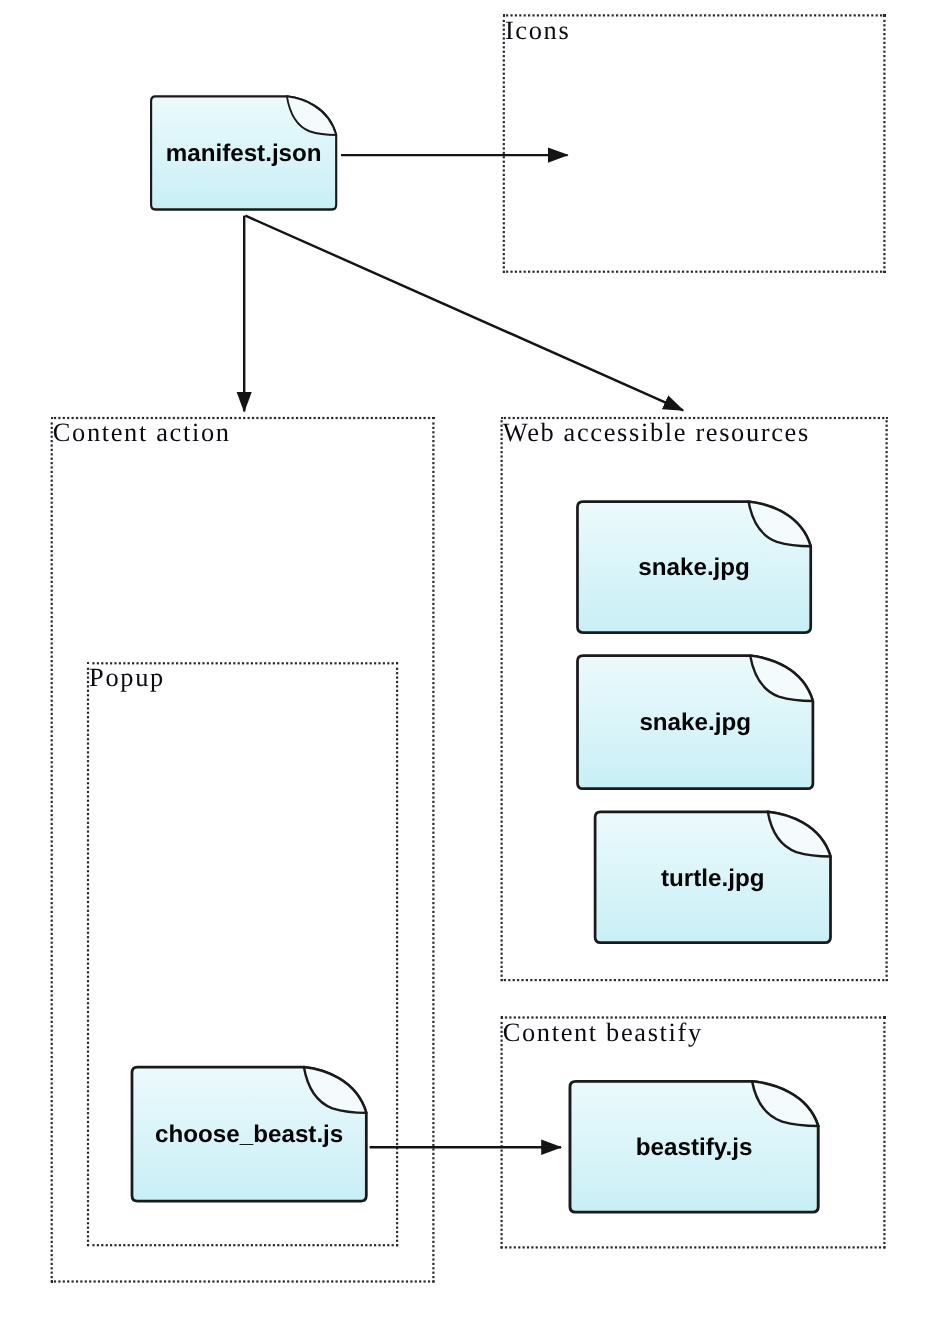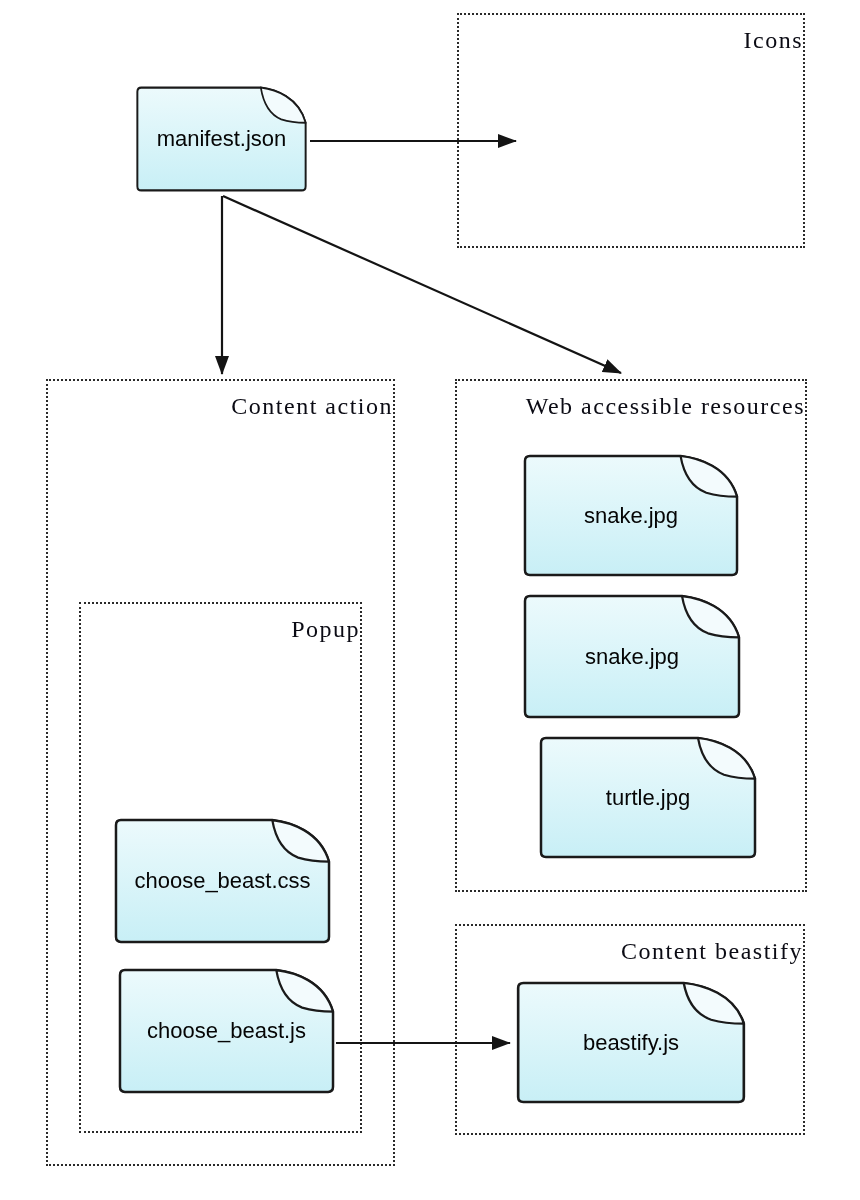--- a/index.html
+++ b/index.html
@@ -17,22 +17,22 @@
   }
 
   
   .group {
     position: absolute;
     border: 2px dotted #2a2a2a;
     box-sizing: border-box;
   }
   .group-title {
     display: block;
-    margin-top: 12px;
-    text-align: right;
+    margin-top: 0;
+    text-align: left;
     font-family: "Liberation Serif", serif;
     font-size: 24px;
     letter-spacing: 1.5px;
     color: #0b0b14;
     white-space: nowrap;
   }
 
   
   .doc {
     position: absolute;
@@ -45,21 +45,21 @@
     overflow: visible;
   }
   .doc .page  { fill: url(#docGrad); stroke: #1a1a1a; stroke-width: 2.5; stroke-linejoin: round; }
   .doc .flap  { fill: #f3fbfd;       stroke: #1a1a1a; stroke-width: 2.2; stroke-linejoin: round; }
   .doc-label {
     position: absolute;
     inset: 0;
     display: flex;
     align-items: center;
     justify-content: center;
-    font-weight: normal;
+    font-weight: bold;
     font-size: 22px;
     color: #050505;
     white-space: nowrap;
   }
 
   
   svg.arrows {
     position: absolute;
     left: 0; top: 0;
     width: 860px;
@@ -106,27 +106,20 @@
     <svg class="shape" viewBox="0 0 220 126" preserveAspectRatio="none">
       <path class="page" d="M8 3 L160 3 C178 5 208 14 217 44 L217 118 Q217 123 212 123 L8 123 Q3 123 3 118 L3 8 Q3 3 8 3 Z"></path>
       <path class="flap" d="M160 3 C163 20 170 34 186 40 C196 43 208 44 217 44 C208 14 178 5 160 3 Z"></path>
     </svg>
     <span class="doc-label">manifest.json</span>
   </div>
 
 
 
 
-  <div class="doc" style="left:113px; top:817px; width:219px; height:128px">
-    <svg class="shape" viewBox="0 0 220 126" preserveAspectRatio="none">
-      <path class="page" d="M8 3 L160 3 C178 5 208 14 217 44 L217 118 Q217 123 212 123 L8 123 Q3 123 3 118 L3 8 Q3 3 8 3 Z"></path>
-      <path class="flap" d="M160 3 C163 20 170 34 186 40 C196 43 208 44 217 44 C208 14 178 5 160 3 Z"></path>
-    </svg>
-    <span class="doc-label">choose_beast.css</span>
-  </div>
 
   <div class="doc" style="left:117px; top:967px; width:219px; height:128px">
     <svg class="shape" viewBox="0 0 220 126" preserveAspectRatio="none">
       <path class="page" d="M8 3 L160 3 C178 5 208 14 217 44 L217 118 Q217 123 212 123 L8 123 Q3 123 3 118 L3 8 Q3 3 8 3 Z"></path>
       <path class="flap" d="M160 3 C163 20 170 34 186 40 C196 43 208 44 217 44 C208 14 178 5 160 3 Z"></path>
     </svg>
     <span class="doc-label">choose_beast.js</span>
   </div>
 
   <div class="doc" style="left:522px; top:453px; width:218px; height:125px">

